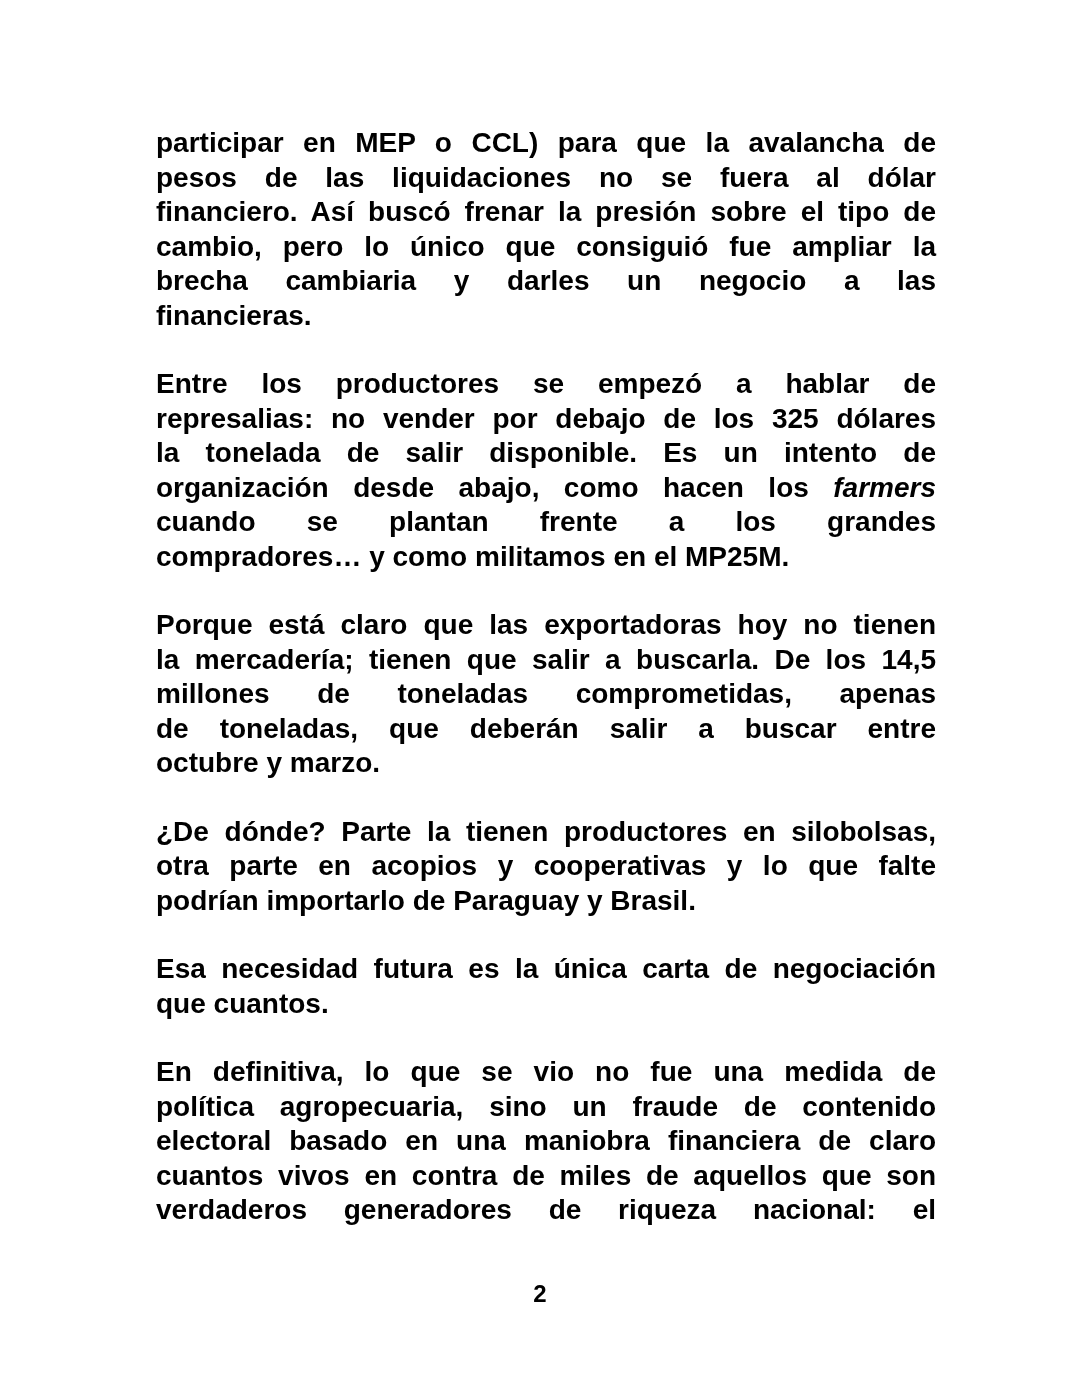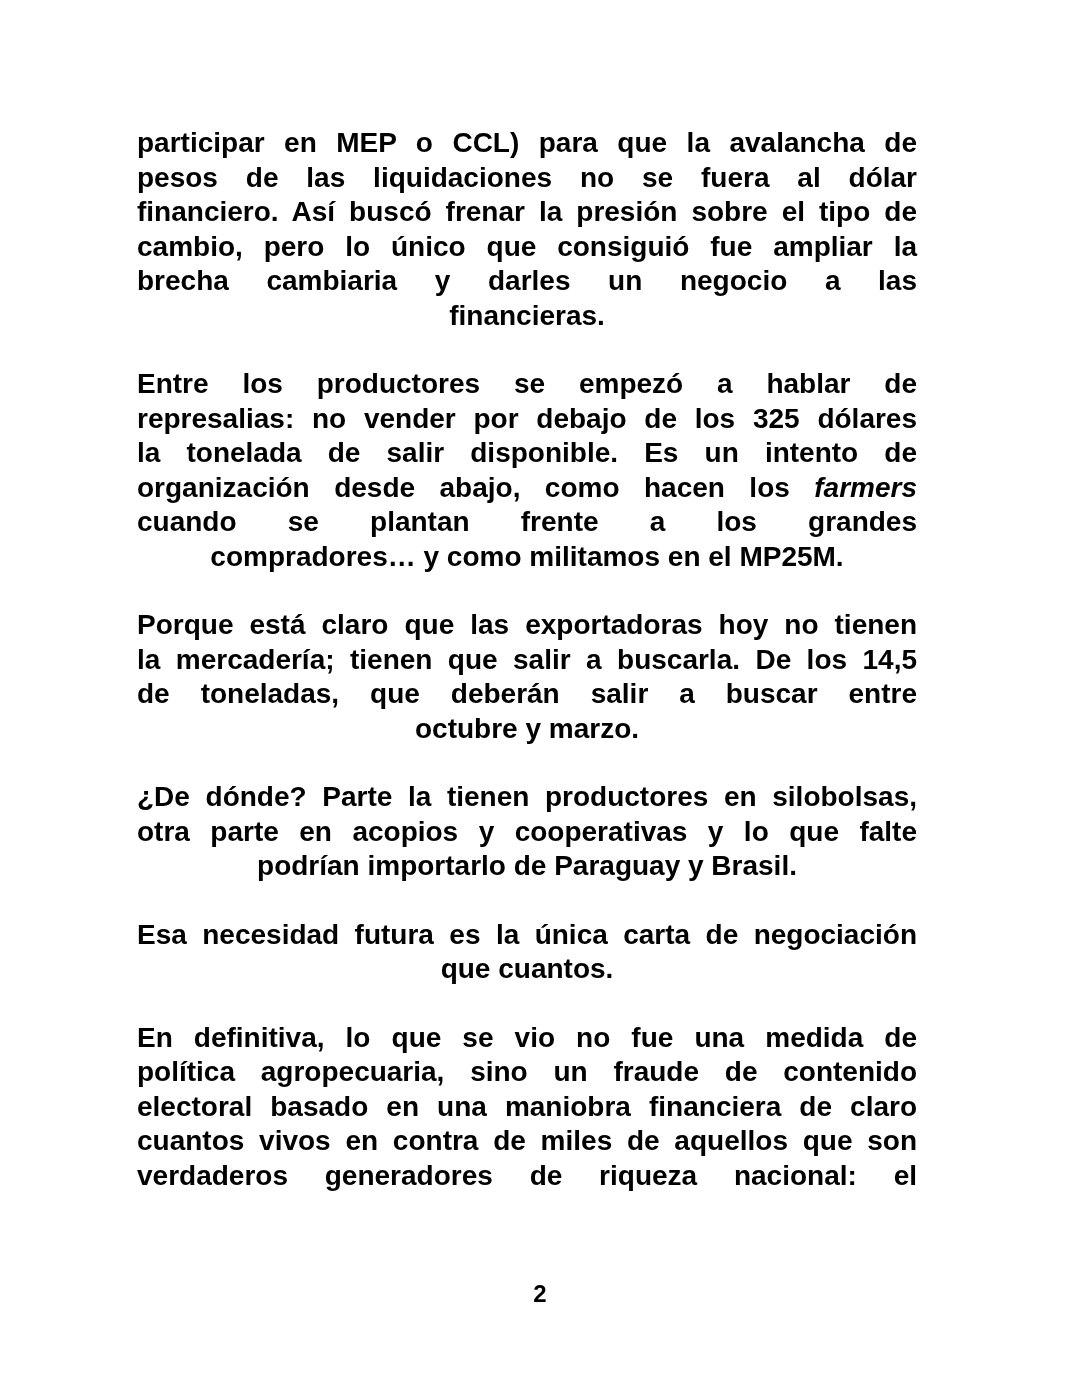--- a/index.html
+++ b/index.html
@@ -11,40 +11,40 @@
     position: relative;
     width: 1080px;
     height: 1397px;
     background: #ffffff;
     overflow: hidden;
     font-family: "Liberation Sans", "DejaVu Sans", sans-serif;
     color: #000000;
   }
   .text-block {
     position: absolute;
-    left: 137px;
+    left: 156px;
     top: 126px;
     width: 780px;
     font-size: 28px;
     line-height: 34.5px;
     font-weight: bold;
   }
   .paragraph {
     margin: 0 0 34px 0;
   }
   .paragraph:last-child {
     margin-bottom: 0;
   }
   .line {
     text-align: justify;
     text-align-last: justify;
     white-space: normal;
   }
   .line.no-justify {
-    text-align: center;
+    text-align: left;
     text-align-last: auto;
   }
   .italic {
     font-style: italic;
   }
   .page-number {
     position: absolute;
     left: 150px;
     top: 1279px;
     width: 780px;
@@ -71,20 +71,21 @@
         <div class="line"><span>Entre los productores se empezó a hablar de</span></div>
         <div class="line"><span>represalias: no vender por debajo de los 325 dólares</span></div>
         <div class="line"><span>la tonelada de salir disponible. Es un intento de</span></div>
         <div class="line"><span>organización desde abajo, como hacen los </span><span class="italic">farmers</span></div>
         <div class="line"><span>cuando se plantan frente a los grandes</span></div>
         <div class="line no-justify"><span>compradores… y como militamos en el MP25M.</span></div>
       </div>
       <div class="paragraph">
         <div class="line"><span>Porque está claro que las exportadoras hoy no tienen</span></div>
         <div class="line"><span>la mercadería; tienen que salir a buscarla. De los 14,5</span></div>
+        <div class="line"><span>millones de toneladas comprometidas, apenas</span></div>
         <div class="line"><span>de toneladas, que deberán salir a buscar entre</span></div>
         <div class="line no-justify"><span>octubre y marzo.</span></div>
       </div>
       <div class="paragraph">
         <div class="line"><span>¿De dónde? Parte la tienen productores en silobolsas,</span></div>
         <div class="line"><span>otra parte en acopios y cooperativas y lo que falte</span></div>
         <div class="line no-justify"><span>podrían importarlo de Paraguay y Brasil.</span></div>
       </div>
       <div class="paragraph">
         <div class="line"><span>Esa necesidad futura es la única carta de negociación</span></div>

